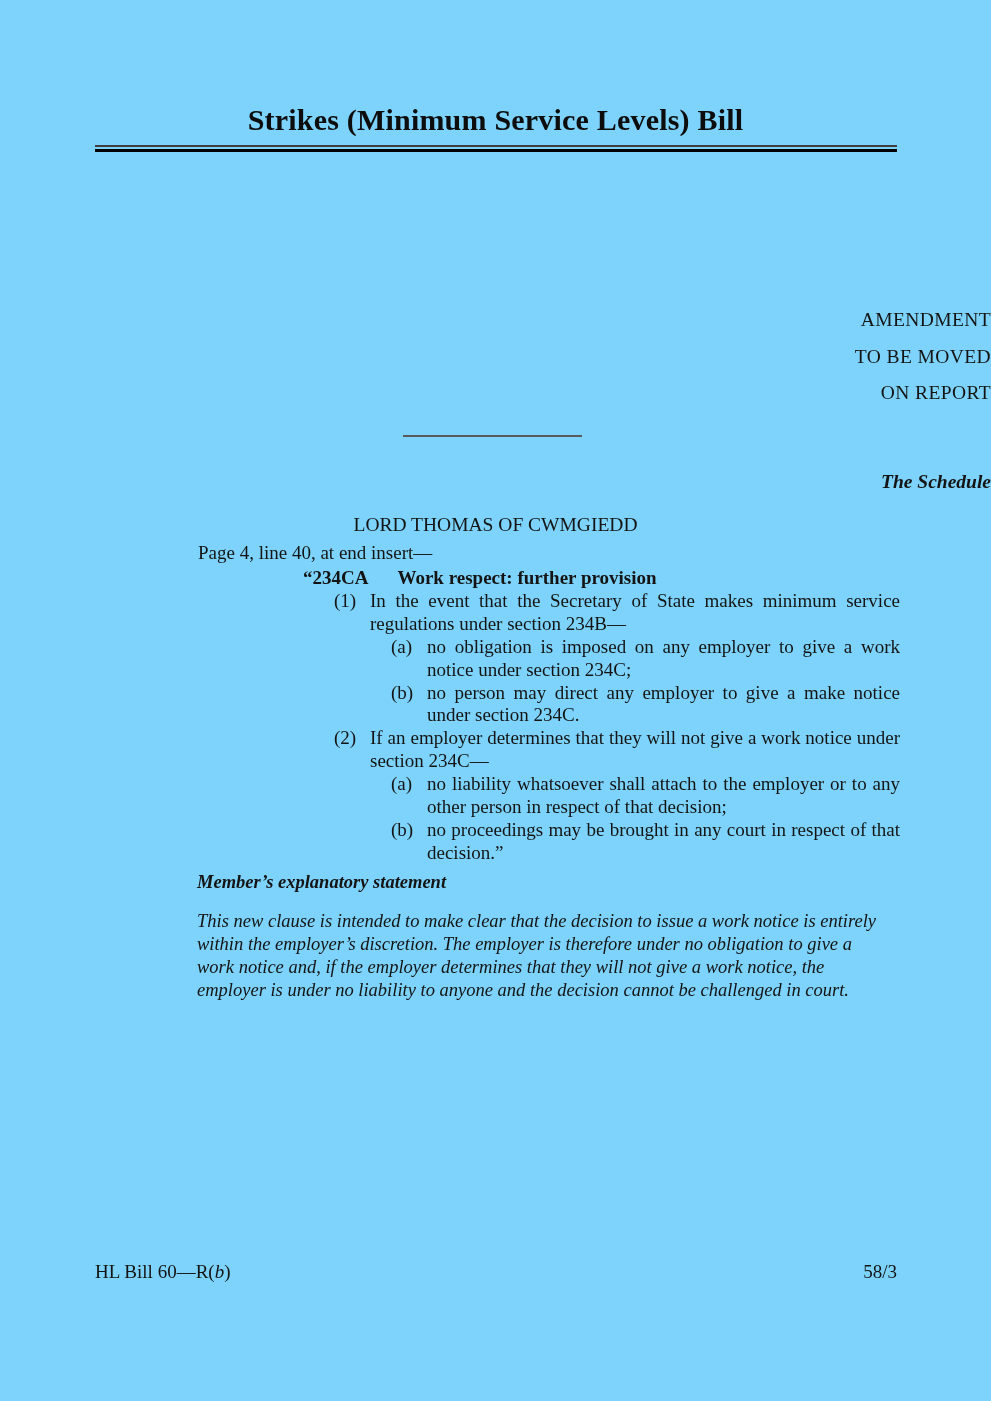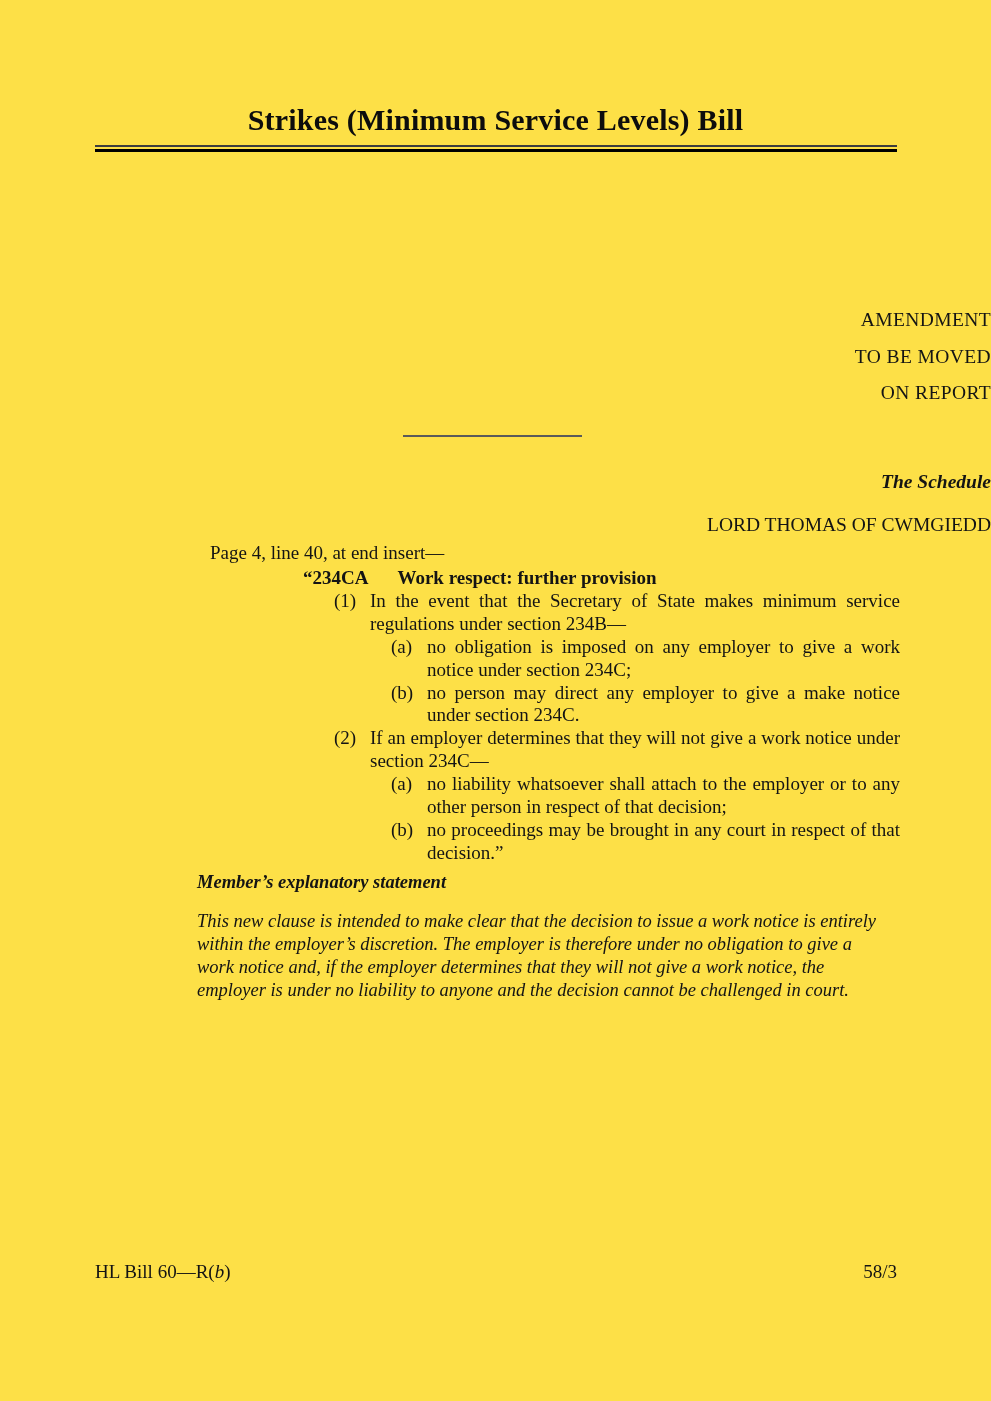--- a/index.html
+++ b/index.html
@@ -5,21 +5,21 @@
   html, body {
     margin: 0;
     padding: 0;
     background: #ffffff;
   }
   .page {
     position: relative;
     width: 991px;
     height: 1401px;
     margin: 0 auto;
-    background: #fde047;
+    background: #7dd3fc;
     color: #141414;
     font-family: "Liberation Serif", "DejaVu Serif", serif;
     overflow: hidden;
   }
 
   
   .doc-title {
     position: absolute;
     top: 103px;
     left: 0;
@@ -69,27 +69,27 @@
     text-align: right;
     font-size: 19.5px;
     font-weight: bold;
     font-style: italic;
   }
   .mover-name {
     position: absolute;
     top: 514px;
     left: 0;
     width: 100%;
-    text-align: right;
+    text-align: center;
     font-size: 19.5px;
   }
   .instruction-line {
     position: absolute;
     top: 542px;
-    left: 210px;
+    left: 198px;
     font-size: 19px;
   }
 
   
   .amendment-body {
     position: absolute;
     top: 567px;
     left: 0;
     width: 991px;
     font-size: 19px;

